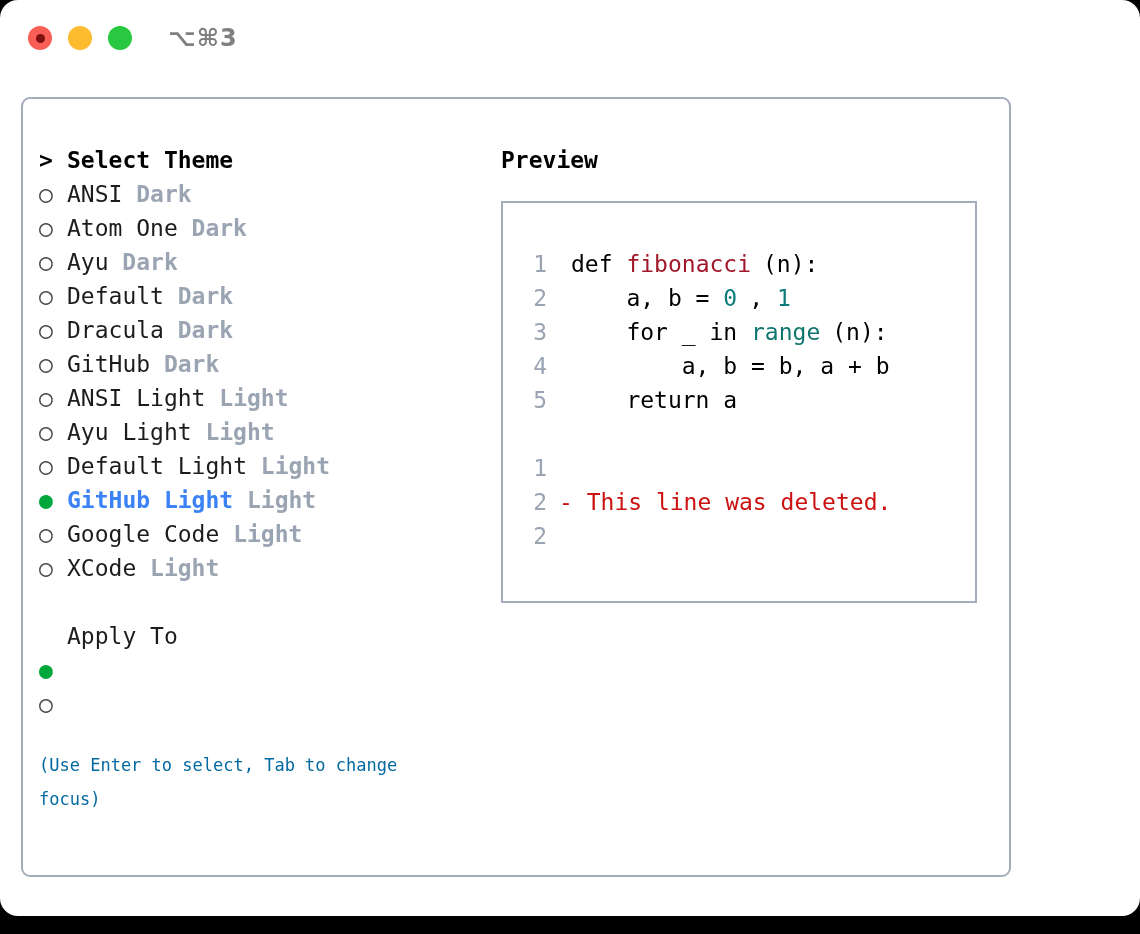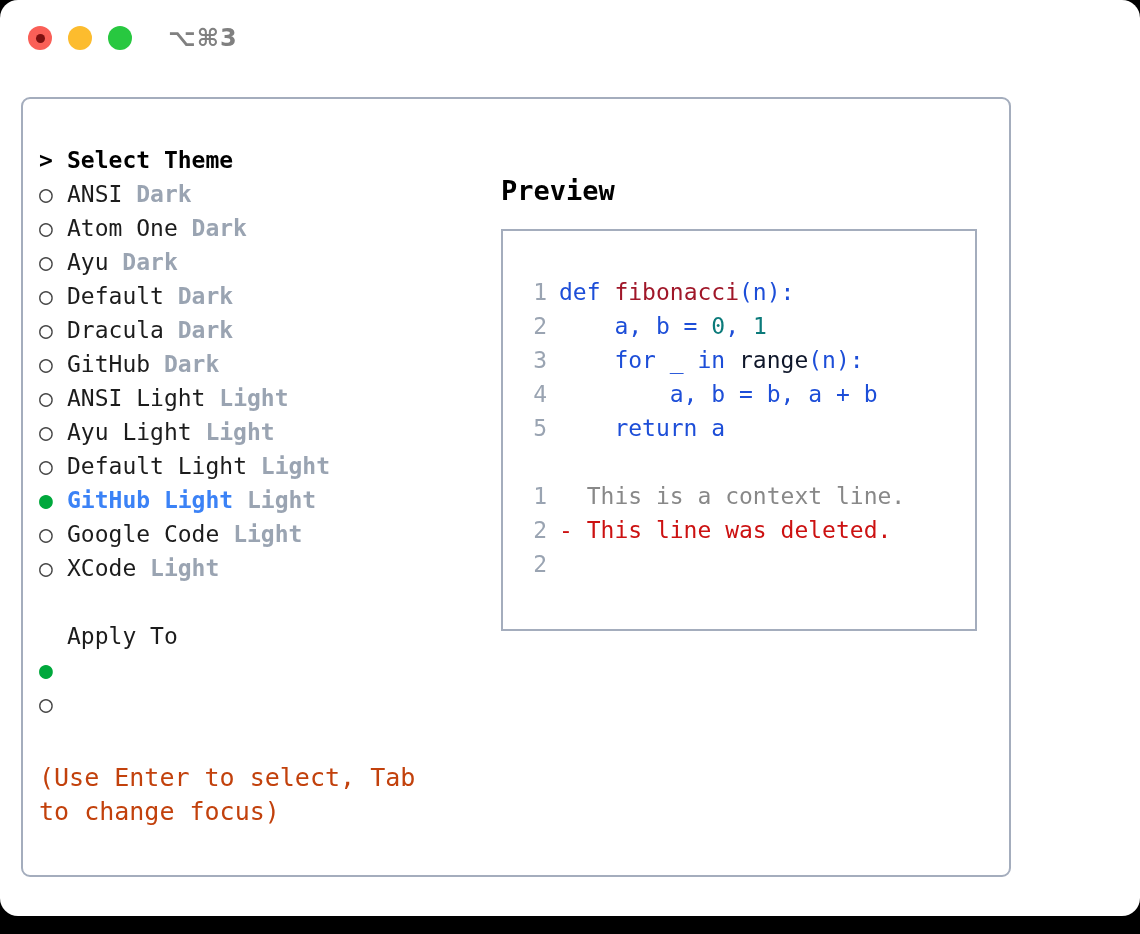--- a/index.html
+++ b/index.html
@@ -116,40 +116,39 @@
     color: #9aa4b2;
     margin-left: 0.6em;
     font-weight: bold;
   }
   .spacer-row { height: 34px; }
   .section-title {
     color: #1c1c1c;
     text-align: right;
   }
   .hint {
-    margin-top: 36px;
-    font-size: 25px;
+    margin-top: 23px;
+    font-size: 17px;
     line-height: 34px;
-    color: #c2410c;
+    color: #0369a1;
     width: 410px;
   }
 
   
   .right-col {
     position: absolute;
     left: 478px;
     top: 48px;
     width: 490px;
   }
   .preview-title {
-    font-size: 27px;
+    font-size: 23px;
     font-weight: bold;
     color: #000000;
     height: 34px;
-    margin-top: 28px;
   }
   .code-box {
     margin-top: 20px;
     width: 476px;
     height: 402px;
     border: 2px solid #a4adbd;
     box-sizing: border-box;
     background: #ffffff;
     padding: 48px 0 0 18px;
   }
@@ -165,23 +164,23 @@
     width: 26px;
     flex: 0 0 26px;
     text-align: right;
     color: #9aa4b2;
     margin-right: 12px;
   }
   .code-text { color: #1c1c1c; }
   .blank-line { height: 34px; }
 
   
-  .tok-plain { color: #1d4ed8; }
+  .tok-plain { color: #000000; margin-left: 12px; }
   .tok-func  { color: #a01729; }
-  .tok-call  { color: #0f172a; }
+  .tok-call  { color: #0f766e; }
   .tok-num   { color: #0b7a7a; }
   .tok-ctx   { color: #888888; }
   .tok-del   { color: #cc1111; }
   .tok-add   { color: #00c000; }
 </style>
 </head>
 <body>
 
 <div class="window">
 
@@ -291,21 +290,21 @@
       <div class="code-box">
         <div id="code-lines">
             <div class="code-line"><span class="lineno">1</span><span class="code-text"><span class="tok-plain">def </span><span class="tok-func">fibonacci</span><span class="tok-plain">(n):</span></span></div>
             <div class="code-line"><span class="lineno">2</span><span class="code-text"><span class="tok-plain">    a, b = </span><span class="tok-num">0</span><span class="tok-plain">, </span><span class="tok-num">1</span></span></div>
             <div class="code-line"><span class="lineno">3</span><span class="code-text"><span class="tok-plain">    for _ in </span><span class="tok-call">range</span><span class="tok-plain">(n):</span></span></div>
             <div class="code-line"><span class="lineno">4</span><span class="code-text"><span class="tok-plain">        a, b = b, a + b</span></span></div>
             <div class="code-line"><span class="lineno">5</span><span class="code-text"><span class="tok-plain">    return a</span></span></div>
           </div>
         <div class="blank-line"></div>
         <div id="diff-lines">
-            <div class="code-line"><span class="lineno">1</span><span class="code-text"><span class="tok-ctx">  This is a context line.</span></span></div>
+            <div class="code-line"><span class="lineno">1</span></div>
             <div class="code-line"><span class="lineno">2</span><span class="code-text"><span class="tok-del">- This line was deleted.</span></span></div>
             <div class="code-line"><span class="lineno">2</span></div>
           </div>
       </div>
     </div>
 
   </div>
 </div>
 
 </body></html>

